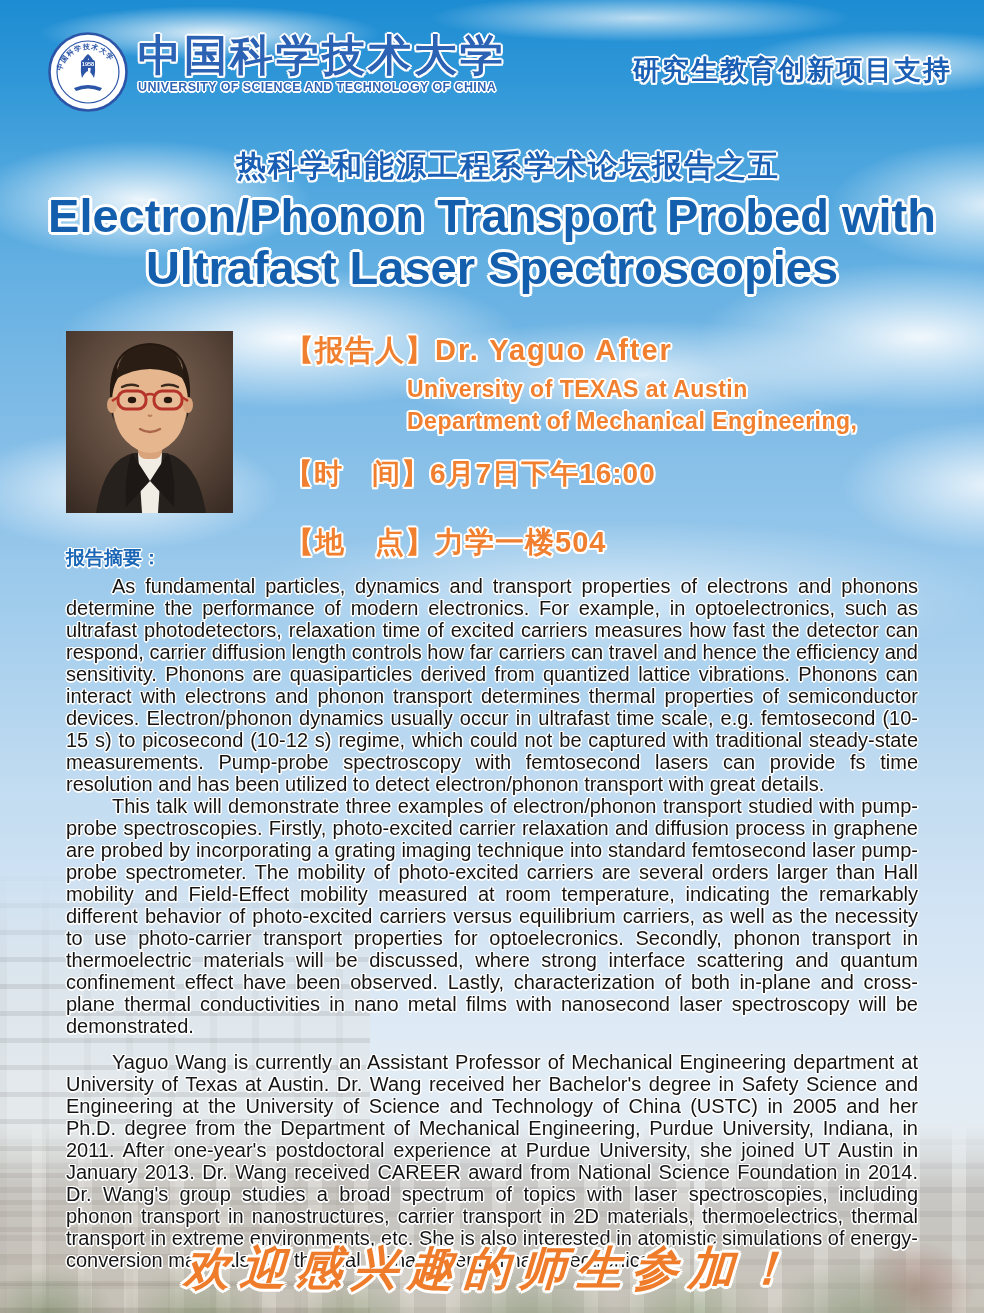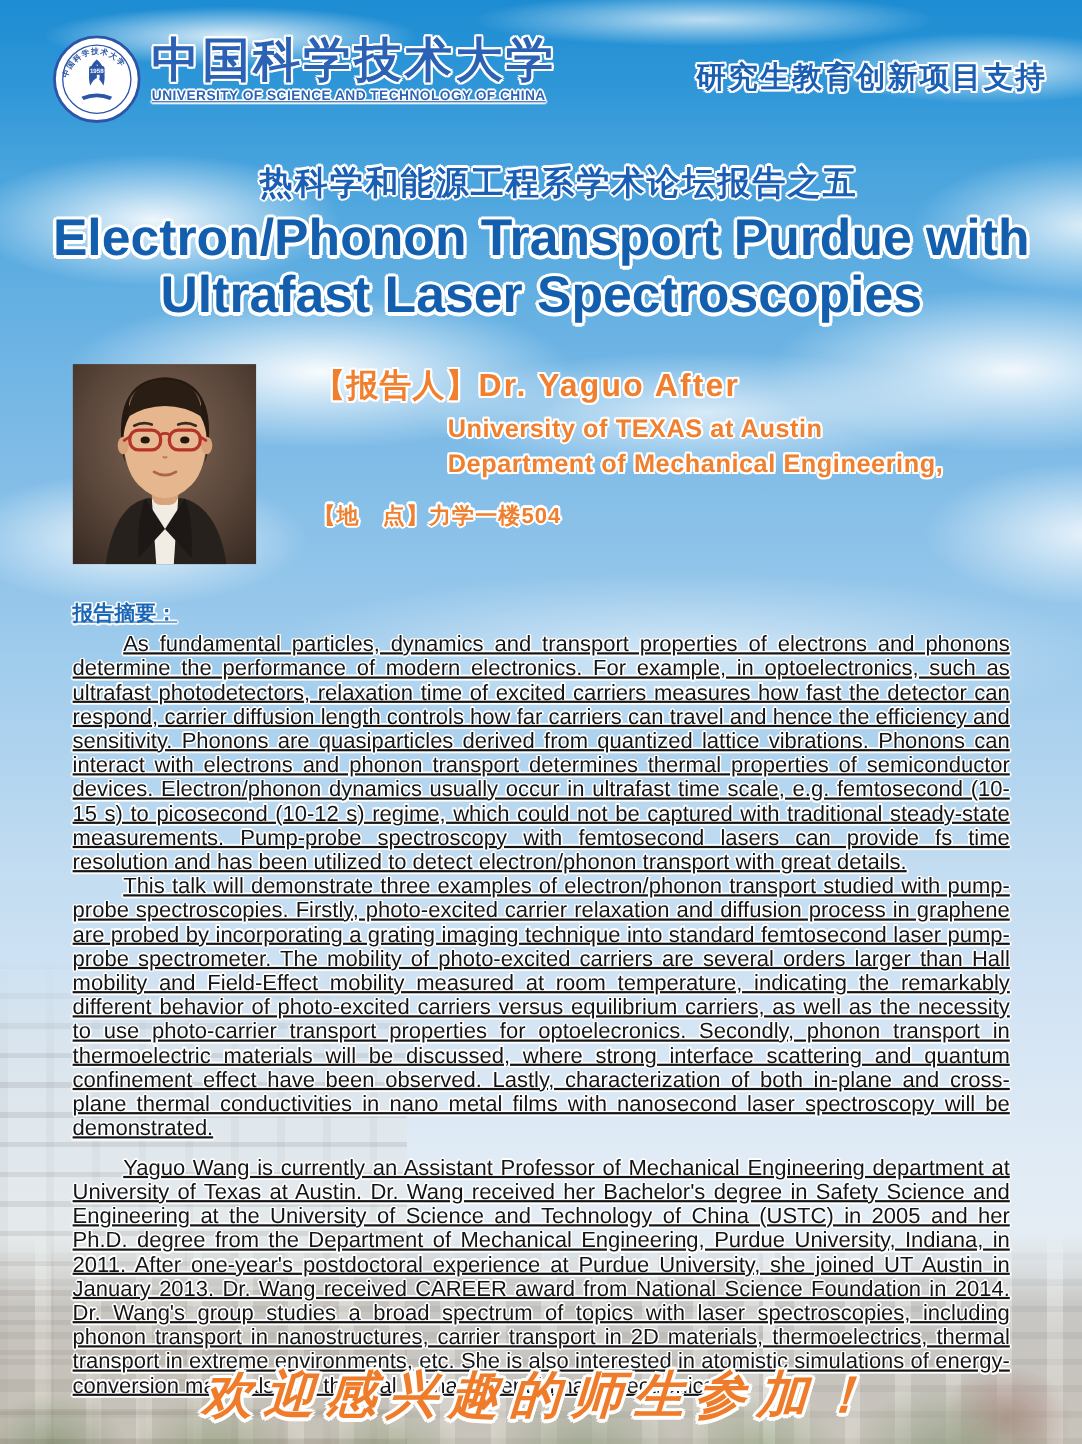--- a/index.html
+++ b/index.html
@@ -57,21 +57,21 @@
       repeating-linear-gradient(0deg, rgba(112,102,88,.3) 0 6px, rgba(232,228,219,.4) 6px 24px);
     -webkit-mask:linear-gradient(180deg, transparent, #000 32%);
     mask:linear-gradient(180deg, transparent, #000 32%);
   }
   
   .ow3{text-shadow:3px 0 0 #fff,-3px 0 0 #fff,0 3px 0 #fff,0 -3px 0 #fff,
     2.2px 2.2px 0 #fff,-2.2px 2.2px 0 #fff,2.2px -2.2px 0 #fff,-2.2px -2.2px 0 #fff;}
   .ow2{text-shadow:2px 0 0 #fff,-2px 0 0 #fff,0 2px 0 #fff,0 -2px 0 #fff,
     1.5px 1.5px 0 #fff,-1.5px 1.5px 0 #fff,1.5px -1.5px 0 #fff,-1.5px -1.5px 0 #fff;}
   .ow15{text-shadow:1.5px 0 0 #fff,-1.5px 0 0 #fff,0 1.5px 0 #fff,0 -1.5px 0 #fff,
-    1.1px 1.1px 0 #fff,-1.1px 1.1px 0 #fff,1.1px -1.1px 0 #fff,-1.1px -1.1px 0 #fff;text-decoration:underline;}
+    1.1px 1.1px 0 #fff,-1.1px 1.1px 0 #fff,1.1px -1.1px 0 #fff,-1.1px -1.1px 0 #fff;}
   
   .header{position:absolute;left:0;top:0;width:100%;}
   .logo{position:absolute;left:48px;top:32px;display:flex;align-items:flex-start;}
   .seal{width:80px;height:80px;flex:0 0 auto;}
   .logo-text{margin-left:10px;padding-top:2px;}
   .logo-cn{font-size:43px;font-weight:bold;color:#2c62b4;letter-spacing:3px;line-height:1.0;
     font-family:"DejaVu Serif","Liberation Serif",serif;}
   .logo-en{font-size:12.5px;font-weight:bold;color:#2c62b4;letter-spacing:.4px;margin-top:3px;}
   .support{position:absolute;right:32px;top:52px;font-size:27px;font-weight:bold;color:#1a5fb4;letter-spacing:2px;}
   
@@ -81,21 +81,21 @@
     font-size:47px;line-height:1.1;font-weight:bold;color:#135fae;letter-spacing:0;}
   
   .speaker-row{position:absolute;left:66px;top:331px;display:flex;}
   .photo{width:167px;height:182px;flex:0 0 auto;display:block;}
   .speaker-info{margin-left:52px;padding-top:0;}
   .orange{color:#f0802f;}
   .name-row{font-size:29px;font-weight:bold;letter-spacing:1px;}
   .name-row .sp-name{letter-spacing:2px;}
   .aff{font-size:23px;font-weight:bold;margin-left:122px;margin-top:5px;letter-spacing:.5px;}
   .when-row{font-size:28px;font-weight:bold;margin-top:20px;letter-spacing:1px;}
-  .where-row{font-size:20px;font-weight:bold;margin-top:20px;letter-spacing:1px;}
+  .where-row{font-size:29px;font-weight:bold;margin-top:30px;letter-spacing:1px;}
   
   .content{position:absolute;left:66px;top:545px;width:852px;}
   .sec-heading{font-size:19px;font-weight:bold;color:#1a66b6;margin:0 0 4px 0;}
   .body-p{font-size:20px;line-height:22px;text-align:justify;text-indent:46px;
     color:#141414;margin:0;}
   .bio-gap{margin-top:14px;}
   
   .welcome{position:absolute;top:1238px;left:0;width:100%;text-align:center;
     font-size:46px;font-weight:bold;font-style:italic;color:#ef7c2a;letter-spacing:10px;
     font-family:"DejaVu Serif","Liberation Serif",serif;transform:skewX(-3deg);}
@@ -129,21 +129,21 @@
         <div class="logo-cn ow2">中国科学技术大学</div>
         <div class="logo-en ow15">UNIVERSITY OF SCIENCE AND TECHNOLOGY OF CHINA</div>
       </div>
     </div>
     <div class="support ow2">研究生教育创新项目支持</div>
   </header>
 
   <div class="series-title ow2">热科学和能源工程系学术论坛报告之五</div>
 
   <h1 class="main-title ow3">
-    <span>Electron/Phonon Transport Purdue with</span><br>
+    <span>Electron/Phonon Transport Probed with</span><br>
     <span>Ultrafast Laser Spectroscopies</span>
   </h1>
 
   <section class="speaker-row">
     <svg class="photo" viewBox="0 0 167 182">
       <defs>
         <radialGradient id="pbg" cx="50%" cy="38%" r="75%">
           <stop offset="0%" stop-color="#7d6756"></stop>
           <stop offset="60%" stop-color="#5a463a"></stop>
           <stop offset="100%" stop-color="#3a2c24"></stop>
@@ -170,20 +170,23 @@
       <ellipse cx="102" cy="69" rx="4.2" ry="3.2" fill="#26170f"></ellipse>
       <path d="M82 84 Q84 86 86 84" stroke="#b98059" stroke-width="1.8" fill="none"></path>
       <path d="M74 98 Q84 104 94 98" stroke="#a9664a" stroke-width="2.4" fill="none" stroke-linecap="round"></path>
     </svg>
     <div class="speaker-info">
       <div class="name-row orange ow2">
         <span>【报告人】</span><span class="sp-name">Dr. Yaguo After</span>
       </div>
       <div class="aff orange ow2">University of TEXAS at Austin</div>
       <div class="aff orange ow2">Department of Mechanical Engineering,</div>
+      <div class="when-row orange ow2">
+        <span>【时　间】</span><span>6月7日下午16:00</span>
+      </div>
       <div class="where-row orange ow2">
         <span>【地　点】</span><span>力学一楼504</span>
       </div>
     </div>
   </section>
 
   <div class="content">
     <section>
       <div class="sec-heading ow15">报告摘要：</div>
       <p class="body-p ow15">As fundamental particles, dynamics and transport properties of electrons and phonons determine the performance of modern electronics. For example, in optoelectronics, such as ultrafast photodetectors, relaxation time of excited carriers measures how fast the detector can respond, carrier diffusion length controls how far carriers can travel and hence the efficiency and sensitivity. Phonons are quasiparticles derived from quantized lattice vibrations. Phonons can interact with electrons and phonon transport determines thermal properties of semiconductor devices. Electron/phonon dynamics usually occur in ultrafast time scale, e.g. femtosecond (10-15 s) to picosecond (10-12 s) regime, which could not be captured with traditional steady-state measurements. Pump-probe spectroscopy with femtosecond lasers can provide fs time resolution and has been utilized to detect electron/phonon transport with great details.</p>

